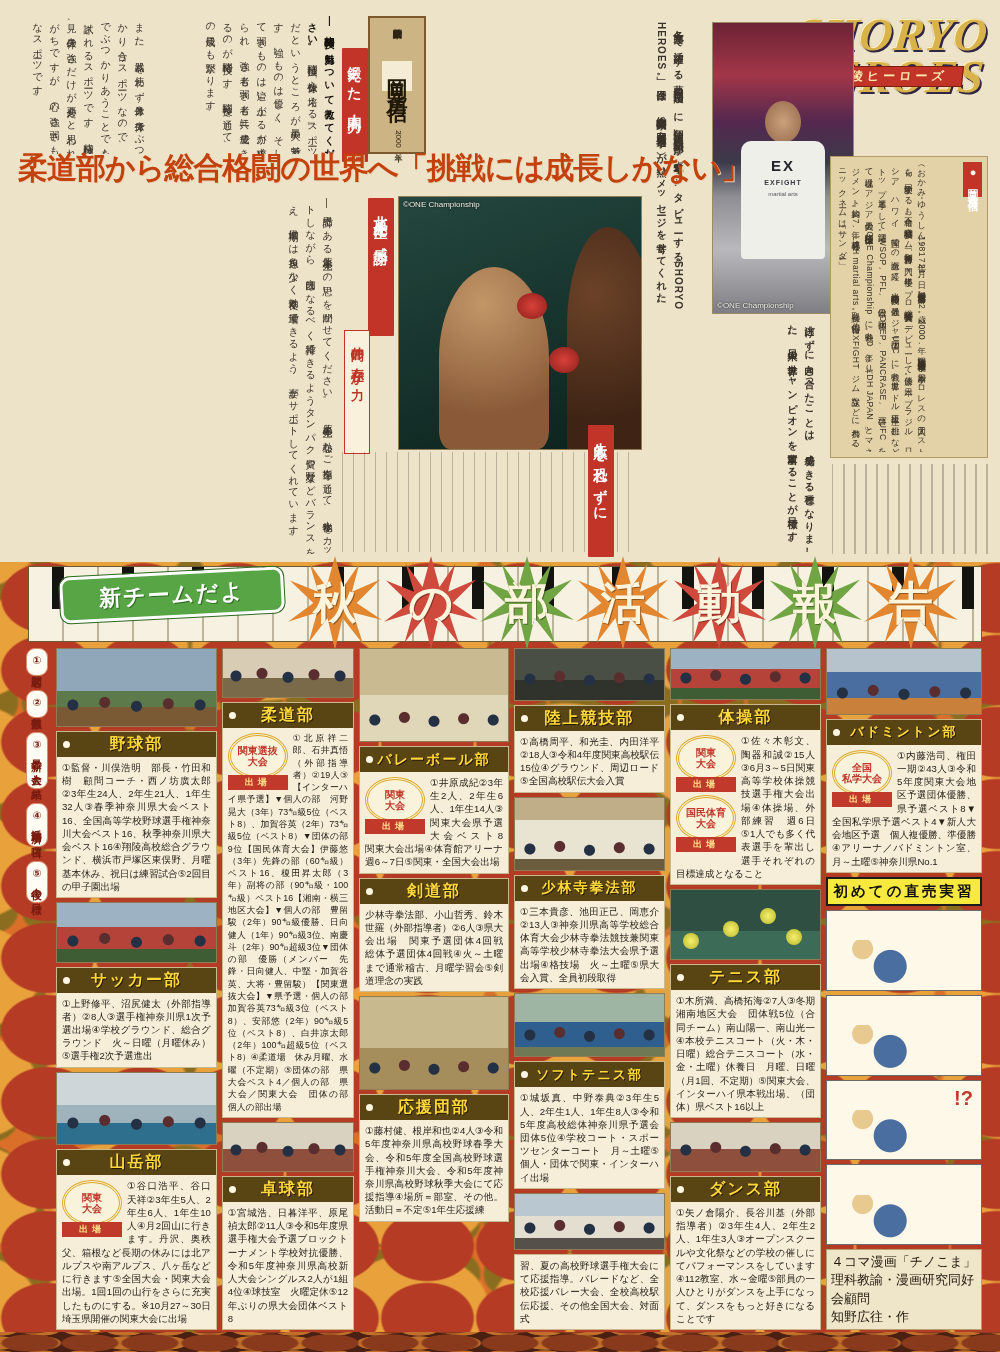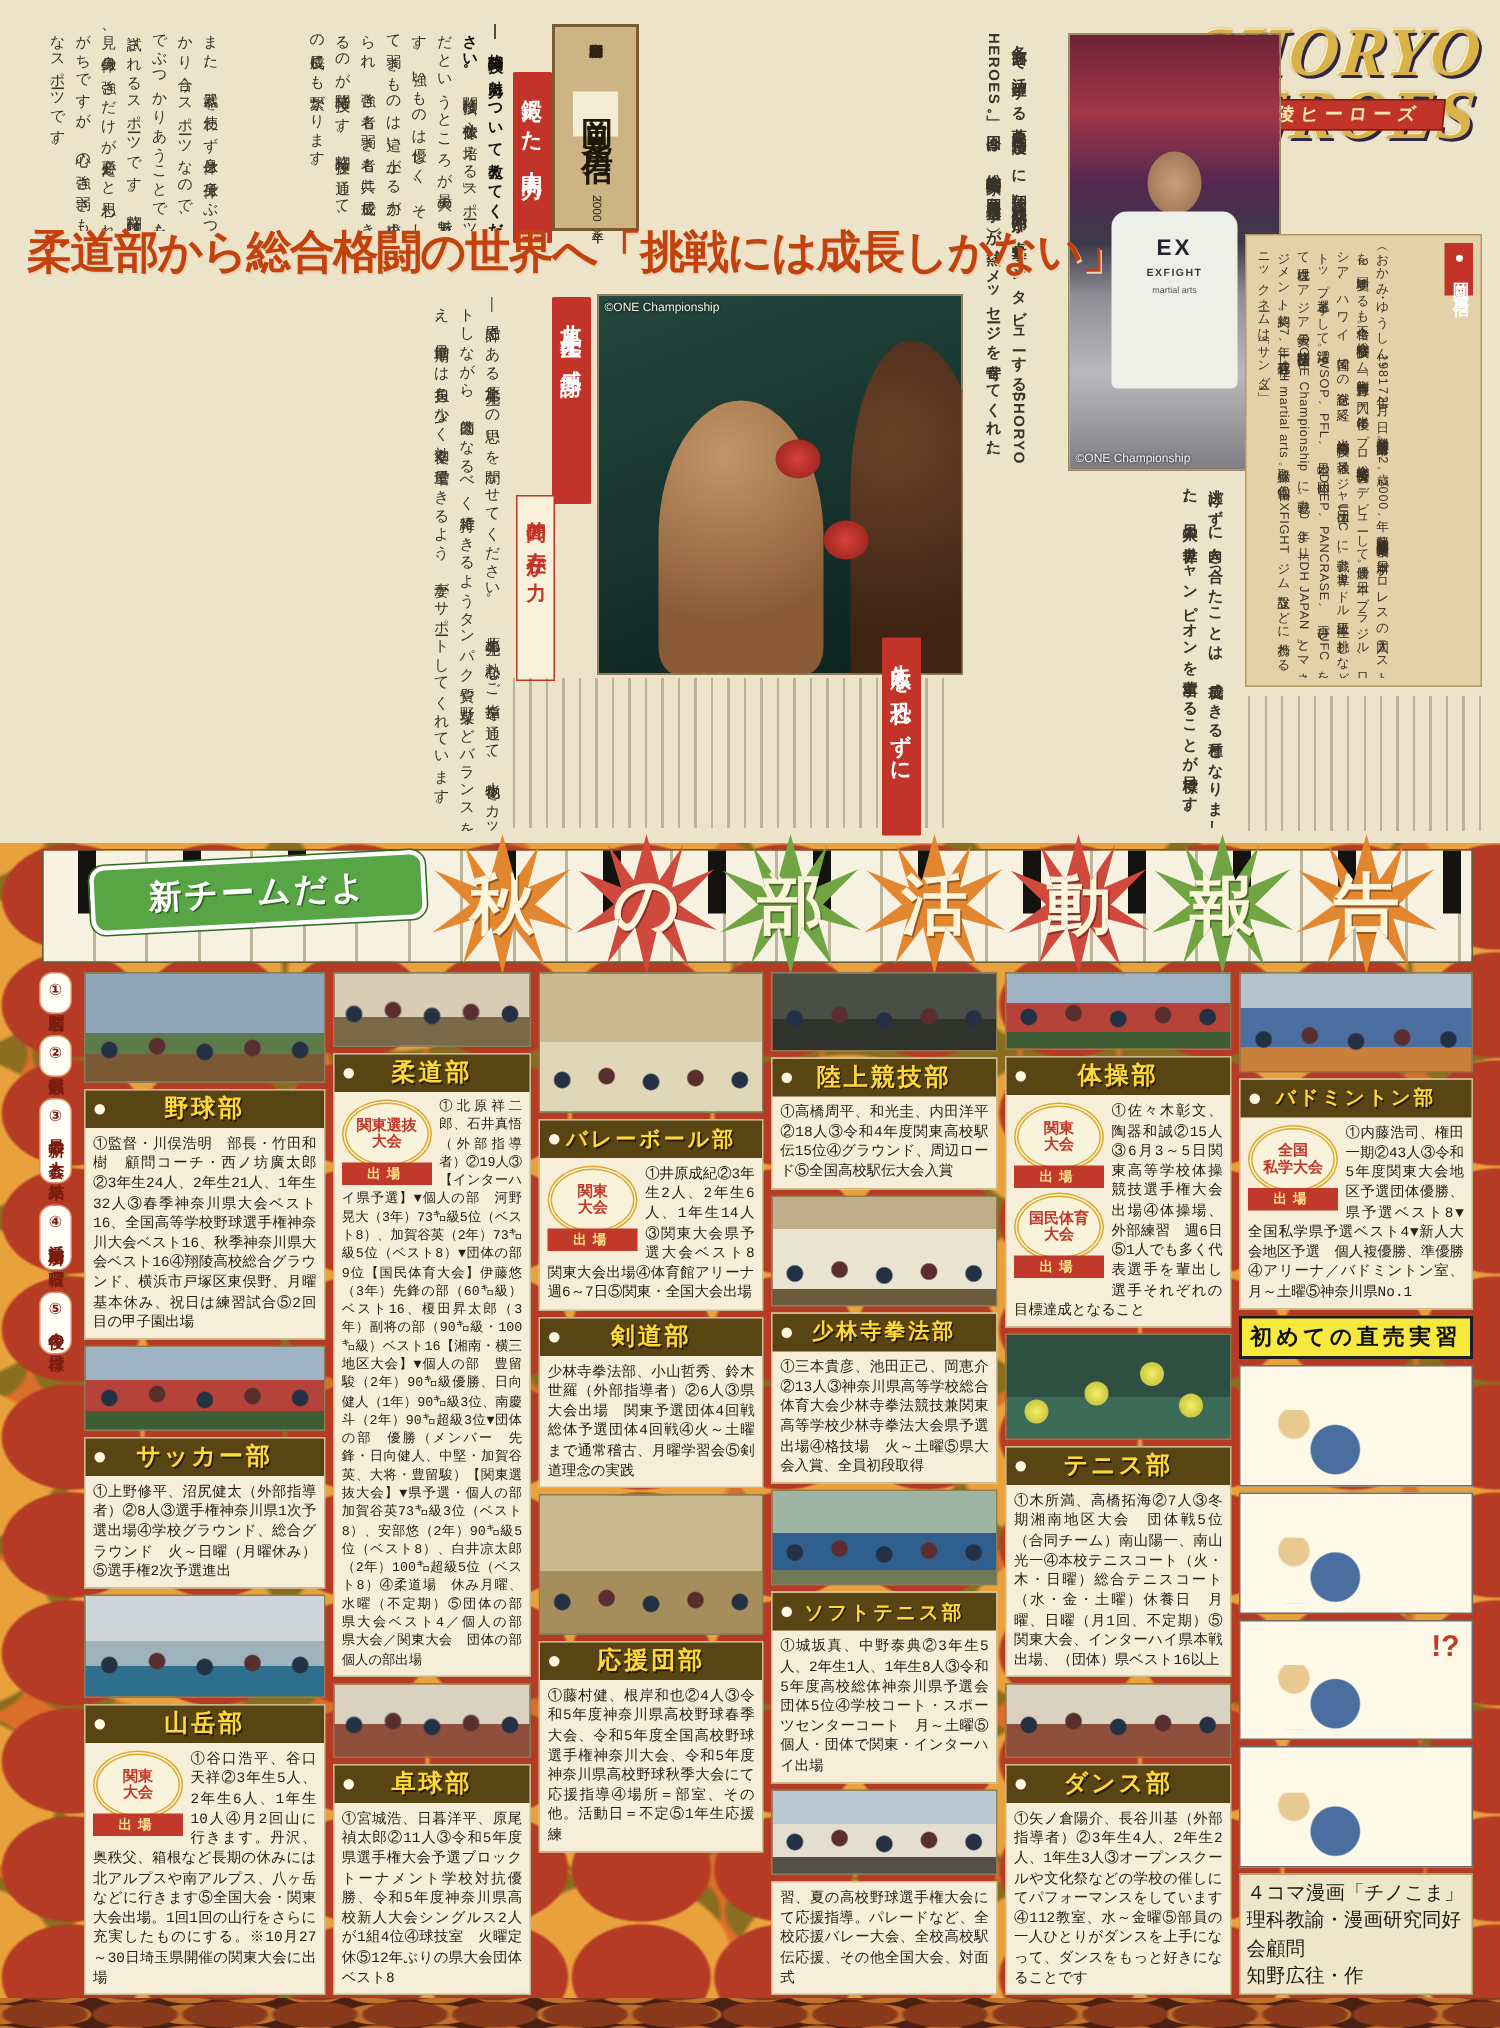--- a/index.html
+++ b/index.html
@@ -68,21 +68,21 @@
   .legend{position:absolute;left:20px;top:86px;width:34px;display:flex;flex-direction:column;gap:14px;align-items:center;}
   .side-pill{writing-mode:vertical-rl;background:#fffdf4;border:1px solid #d98b6c;color:#7a1c10;font-size:10.5px;font-weight:bold;
              padding:5px 3px;border-radius:9px;letter-spacing:1px;}
   .cols{position:absolute;left:56px;top:86px;width:926px;height:682px;display:flex;gap:5px;overflow:hidden;}
   .col{display:flex;flex-direction:column;gap:4px;overflow:hidden;}
   .club{background:#f6eed9;border:1px solid #c9b98f;}
   .club-head{position:relative;background:#594414;height:25px;display:flex;align-items:center;justify-content:center;}
   .club-head .bullet{position:absolute;left:6px;width:7px;height:7px;border-radius:50%;background:#fdf7e3;}
   .club-title{color:#ffd83a;font-weight:900;font-size:16px;letter-spacing:2px;text-shadow:1px 1px 0 #241a05;}
   .club-body{padding:4px 5px;overflow:hidden;}
-  .club-text{margin:0;font-size:9.6px;line-height:1.38;color:#26211a;text-align:justify;font-family:Liberation Mono, monospace;}
+  .club-text{margin:0;font-size:9.6px;line-height:1.38;color:#26211a;text-align:justify;}
   .badge{float:left;width:60px;margin:1px 5px 2px 0;text-align:center;}
   .wreath{width:54px;height:40px;margin:0 auto;border:3px double #dca829;border-radius:50%;background:#f9f3dc;
           display:flex;flex-direction:column;align-items:center;justify-content:center;}
   .wreath span{display:block;color:#c0392b;font-weight:900;font-size:10px;line-height:1.1;}
   .ribbon{margin-top:-4px;background:#c0392b;color:#ffe08a;font-weight:bold;font-size:9px;letter-spacing:4px;padding:1px 0;}
   .ph{border:1px solid #8d7c55;}
   
   .p-bsb{background:linear-gradient(180deg,#8fa7b8 0 55%,#5d7a4a 55% 75%,#7a5a35 75% 100%);}
   .p-team{background:linear-gradient(180deg,#9db3c4 0 40%,#b5433a 40% 78%,#3f5d35 78% 100%);}
   .p-mtn{background:linear-gradient(180deg,#cfd6da 0 45%,#9fb3bd 45% 70%,#2e6f8e 70% 100%);}

